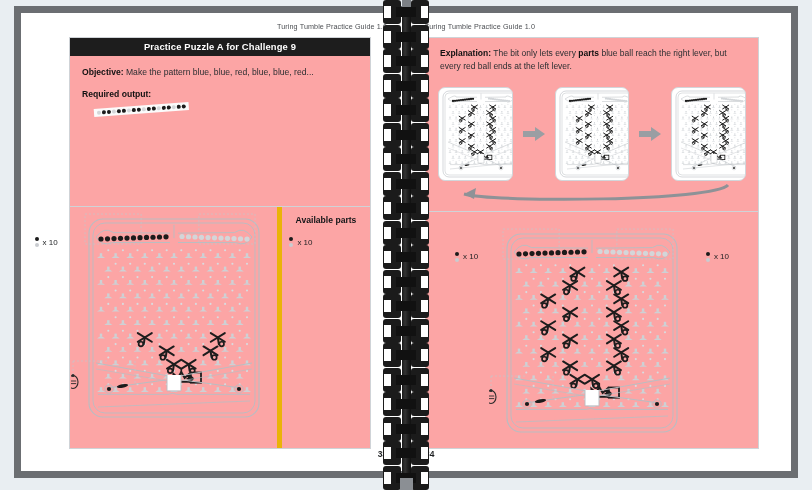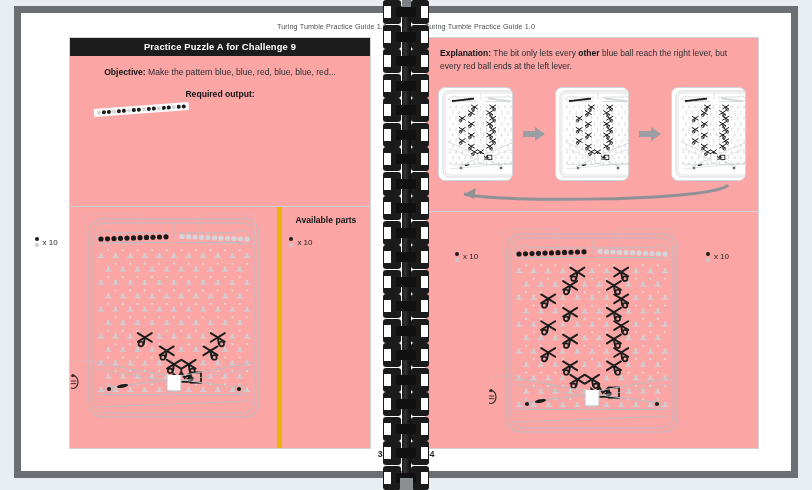--- a/index.html
+++ b/index.html
@@ -46,21 +46,21 @@
   .card-title{
     height:18px;line-height:18px;text-align:center;
     font-size:9.4px;font-weight:bold;letter-spacing:.15px;
   }
   .title-dark{background:#1d1d1d;color:#ffffff;}
   .title-light{
     background:#eceef0;color:#141618;border-bottom:1px solid #cfd3d7;
     background-image:repeating-linear-gradient(45deg,rgba(0,0,0,.035) 0 1px,transparent 1px 3px);
   }
 
-  .card-body{padding:10px 12px 0 12px;text-align:center;}
+  .card-body{padding:10px 12px 0 12px;}
   .objective{font-size:8.6px;color:#2b2e31;line-height:1.45;margin:0 0 11px 0;}
   .objective b{color:#111;}
   .req-label{font-size:8.6px;font-weight:bold;color:#111;margin:0 0 4px 0;}
 
   .explanation{
     font-size:8.5px;color:#2b2e31;line-height:1.5;margin:0;
     padding:9px 14px 8px 14px;
   }
   .explanation b{color:#111;}
 
@@ -881,21 +881,21 @@
 
     <div class="page page-right">
 
       <div class="running-head rh-right">Turing Tumble Practice Guide 1.0</div>
 
       <div class="card card-right">
 
 
         <p class="explanation">
           <b>Explanation:</b>
-          <span>The bit only lets every </span><b>other</b><span> blue ball reach the right lever, but every red ball ends at the left lever.</span>
+          <span>The bit only lets every </span><b>parts</b><span> blue ball reach the right lever, but every red ball ends at the left lever.</span>
         </p>
 
         <div class="strip">
           <div class="mini">
             <svg id="mini1" width="84" height="92" viewBox="0 0 84 92">
                 <rect x="4" y="3" width="76" height="86" rx="6" fill="none" stroke="#b9bdc2" stroke-width="0.6"></rect>
                 <rect x="6" y="5" width="72" height="82" rx="4" fill="none" stroke="#b9bdc2" stroke-width="0.48"></rect>
                 <path d="M 9 11 q 8 -5 8 -2 L 38 9.25" fill="none" stroke="#b9bdc2" stroke-width="0.51"></path>
                 <path d="M 9 11 q 6 4.5 7.5 2.5 L 38 13.5" fill="none" stroke="#b9bdc2" stroke-width="0.51"></path>
                 <path d="M 75 11 q -8 -5 -8 -2 L 46 9.25" fill="none" stroke="#b9bdc2" stroke-width="0.51"></path>

